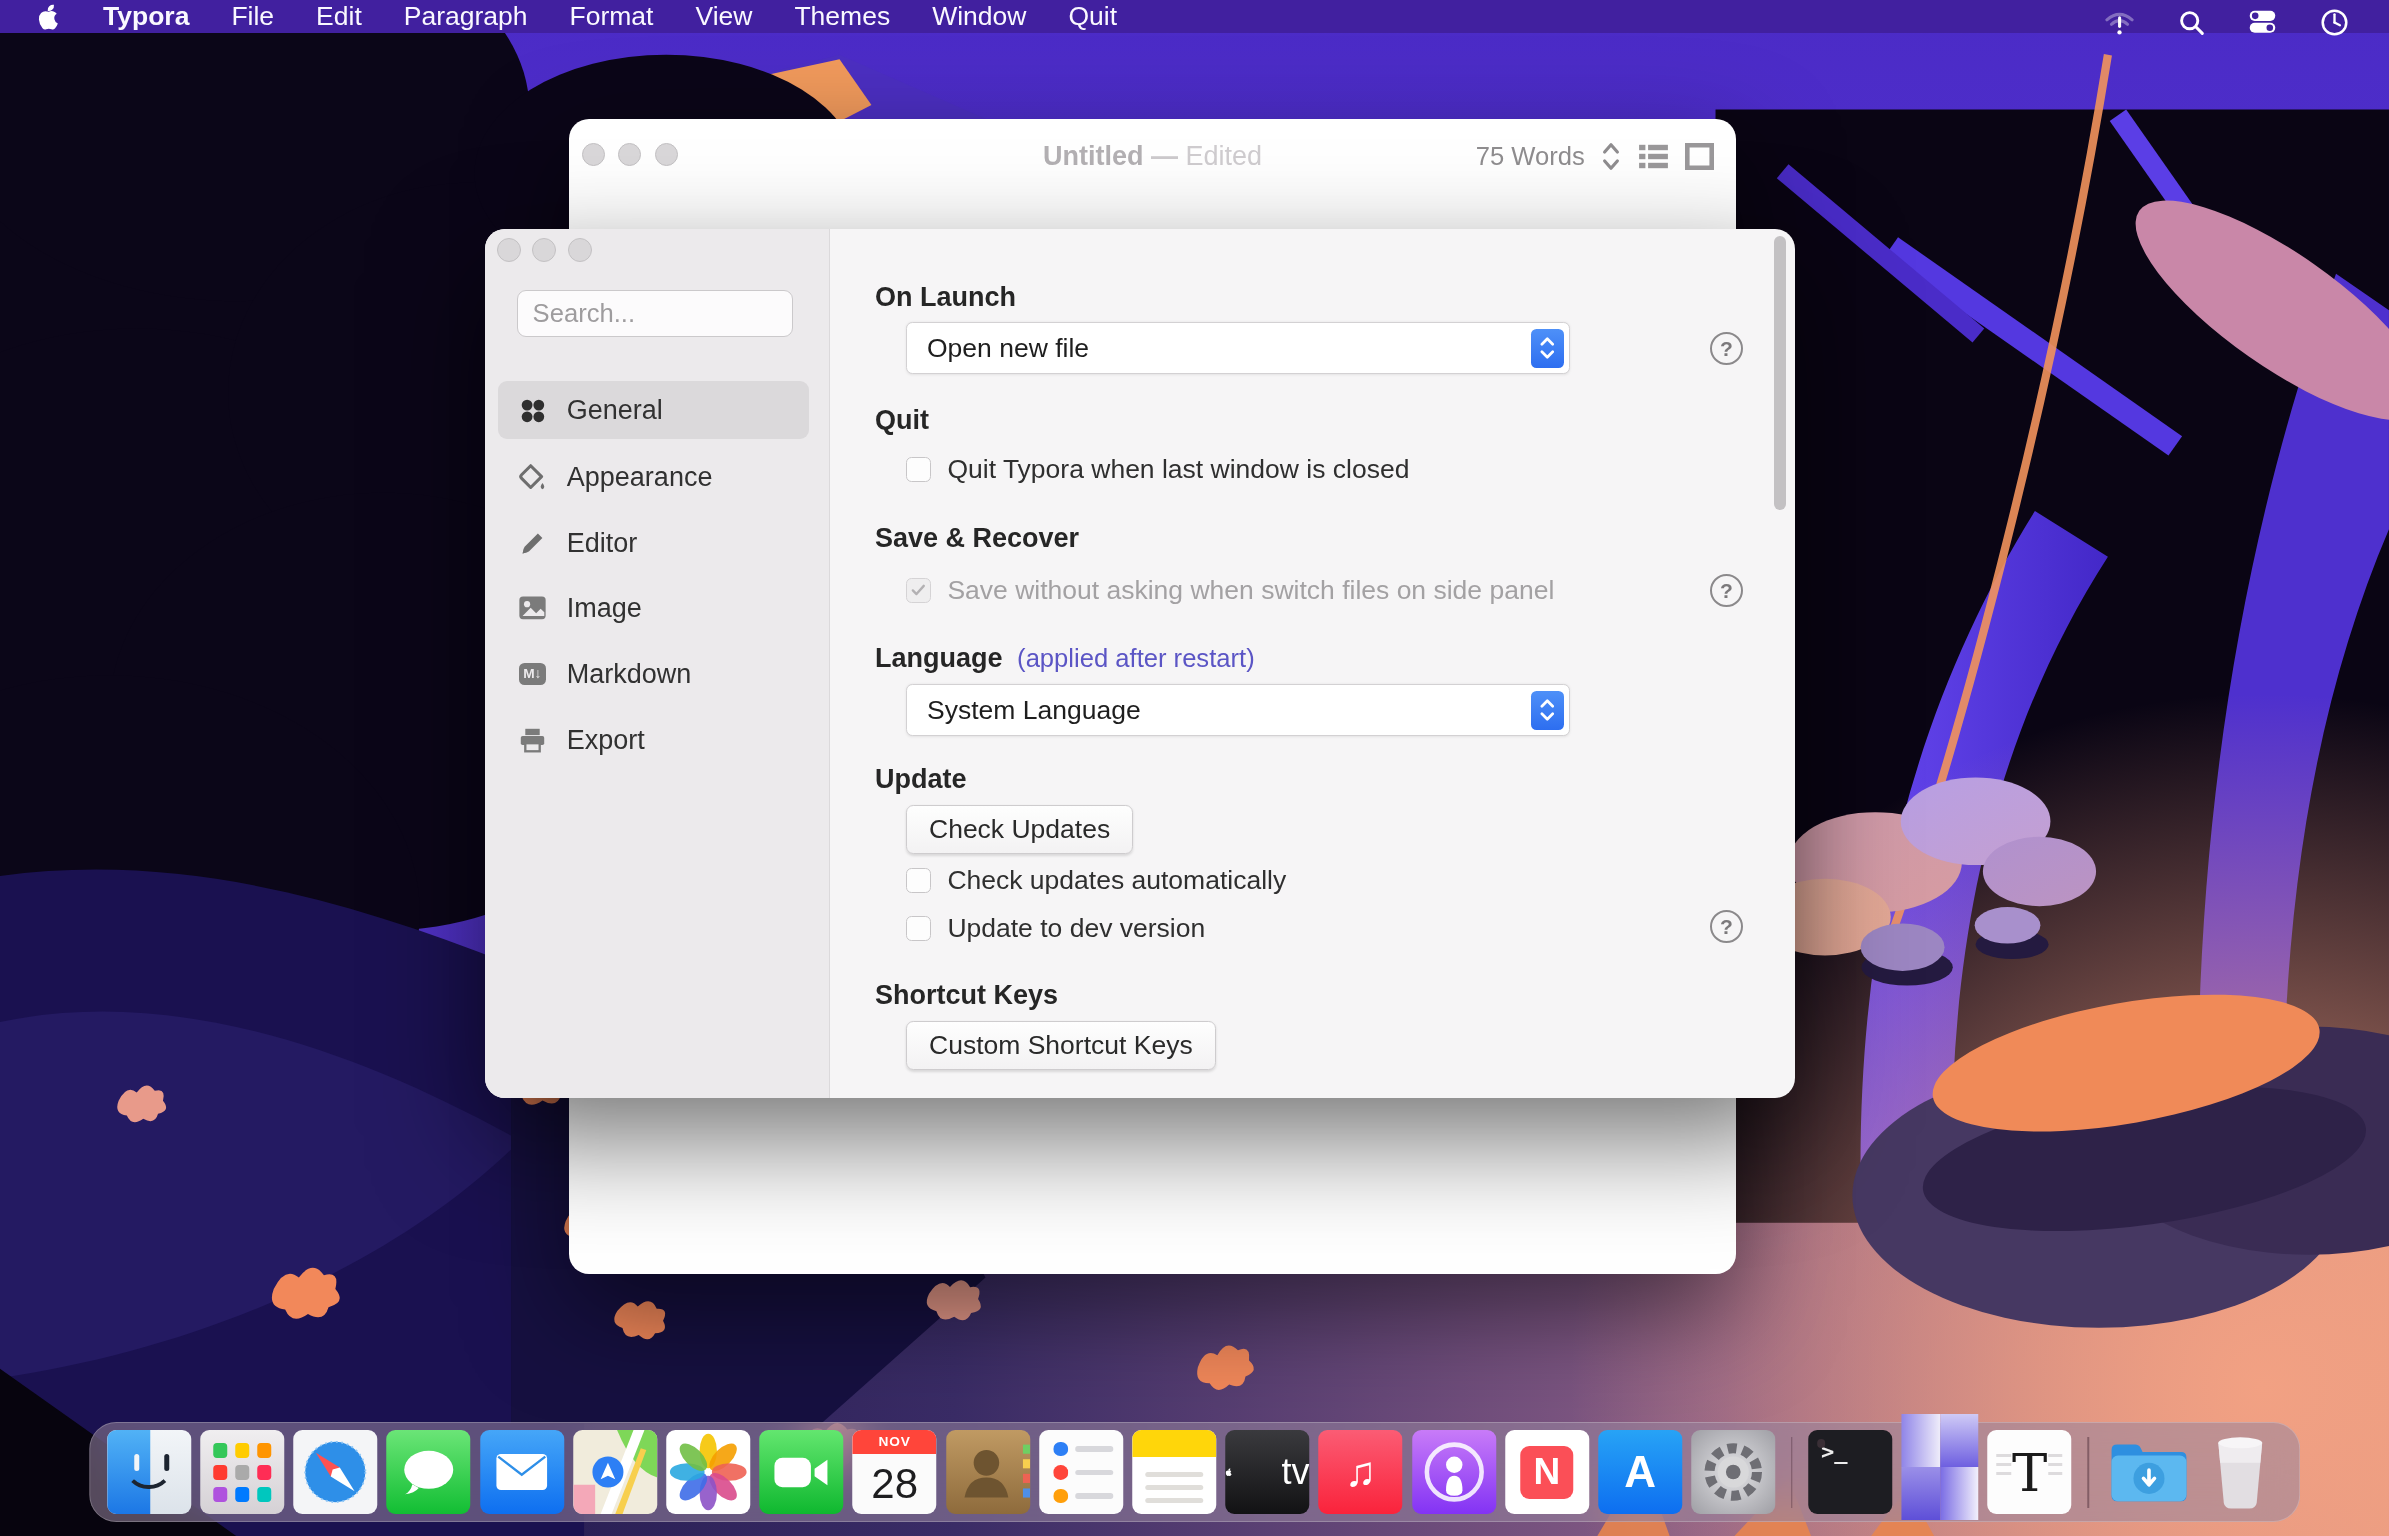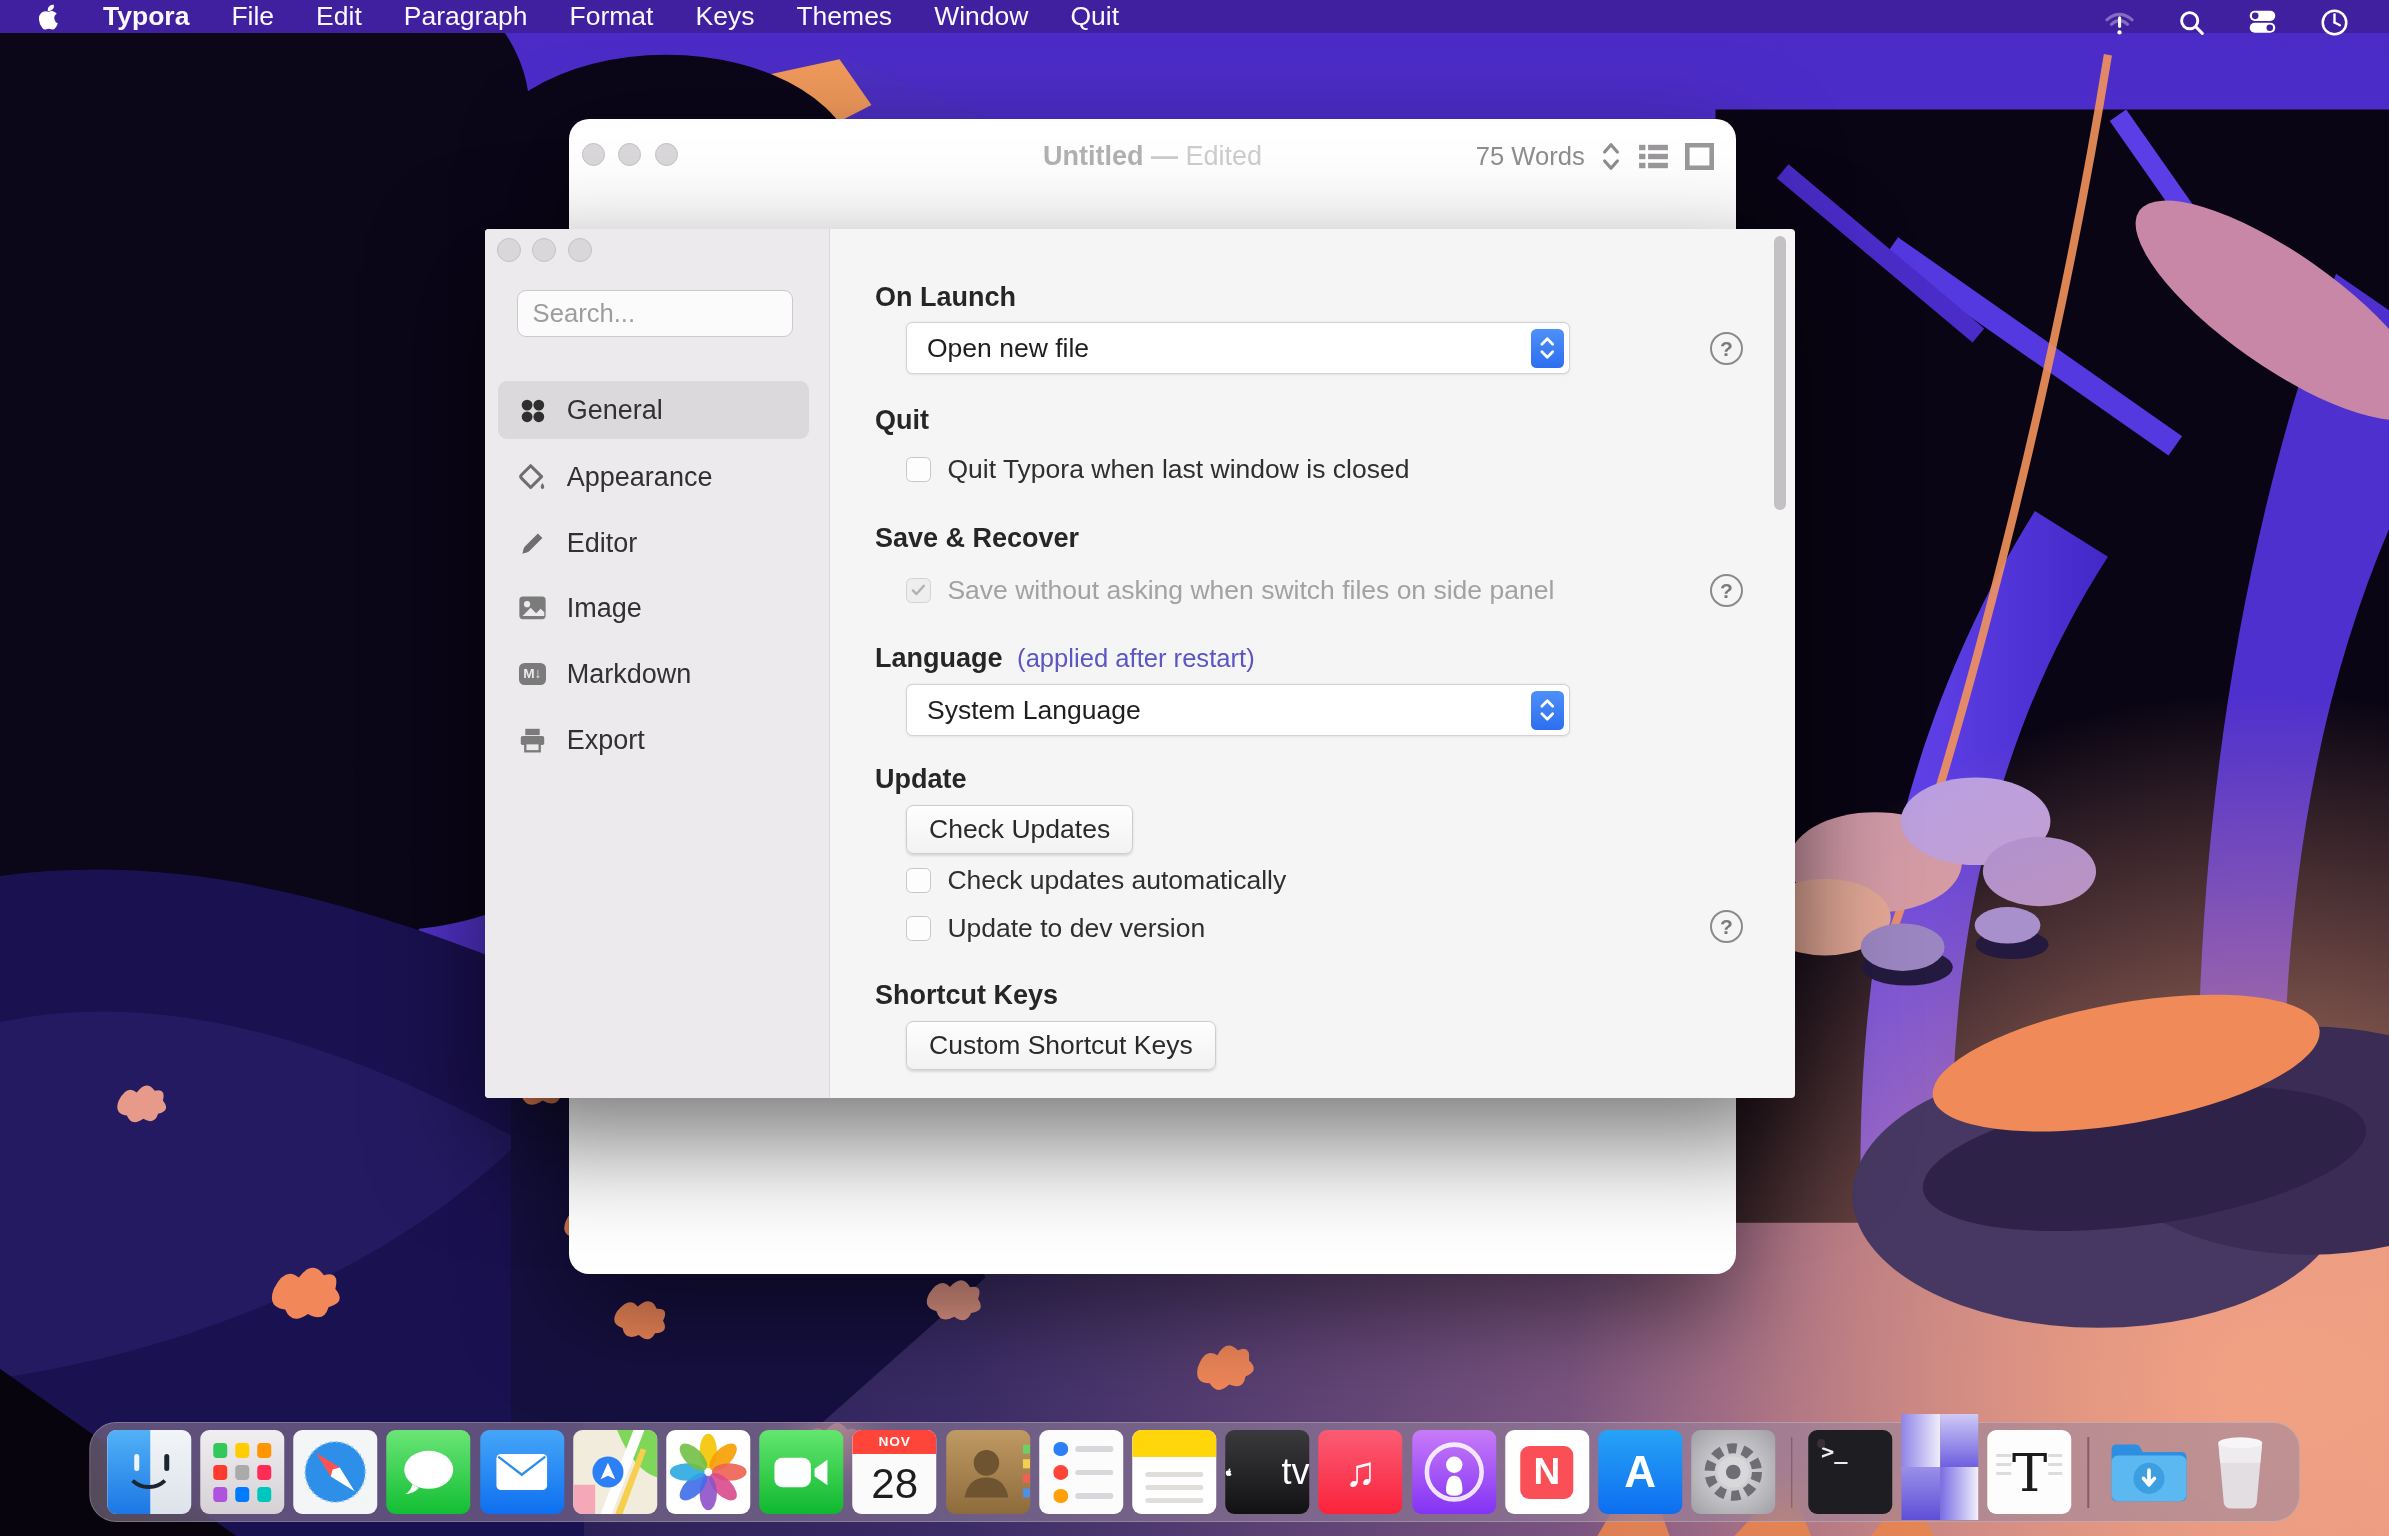--- a/index.html
+++ b/index.html
@@ -23,21 +23,21 @@
   .tl.gray { background:#D9D7D9; border:1.4px solid #C3C1C3; }
   .doc-title { position:absolute; top:22px; left:0; width:100%; text-align:center; font-size:27px; }
   .doc-title .t1 { color:#B3B0B3; font-weight:700; }
   .doc-title .t2 { color:#CDCACD; font-weight:700; }
   .doc-title .t3 { color:#CFCCCF; }
   .doc-right { position:absolute; right:22px; top:22px; display:flex; align-items:center; gap:16.4px; }
   .wordcount { font-size:25.6px; color:#8F8D8F; }
 
   
   .prefs { position:absolute; left:485px; top:229px; width:1310px; height:869px; background:#F6F5F6;
-           border-radius:4px; z-index:20; box-shadow:0 41px 110px rgba(0,0,0,.55); overflow:hidden; }
+           border-radius:20px; z-index:20; box-shadow:0 41px 110px rgba(0,0,0,.55); overflow:hidden; }
   .sidebar { position:absolute; left:0; top:0; bottom:0; width:345px; background:#ECEAEC; border-right:0.9px solid #DBD9DB; }
   .search { position:absolute; left:32px; top:61px; width:276px; height:47px; border-radius:9px;
             border:1.8px solid #CBC9CB; background:#FCFBFC; font-size:25.6px; color:#4a4a4a; padding:0 14.6px;
             font-family:"Liberation Sans", sans-serif; outline:none; }
   .search::placeholder { color:#9E9C9E; }
   .srow { position:absolute; left:12.8px; width:311px; height:58px; border-radius:9px; display:flex;
           align-items:center; padding-left:20px; gap:20px; cursor:default; }
   .srow.sel { background:#DBD9DB; }
   .srow .lbl { font-size:27px; color:#313131; }
   .sic { width:29px; height:29px; display:flex; align-items:center; justify-content:center; }
@@ -389,21 +389,21 @@
       <span class="mb-icon">
         <svg width="24" height="27" viewBox="0 0 26 30">
             <path d="M18.5,2 q0.5,3.5 -2,5.5 q-2.6,2 -5,1.2 q-0.6,-3 1.8,-5.2 q2.4,-2 5.2,-1.5 Z M12.8,9.6 q2.2,-1 4.6,-0.4 q2.8,0.6 4.2,2.8 q-3.4,2.2 -2.6,6 q0.8,3.6 3.8,4.8 q-1,3 -3,5.2 q-1.8,2 -4,1.2 q-1.8,-0.7 -3,-0.7 q-1.2,0 -3,0.7 q-2.2,0.8 -4,-1.2 q-3.6,-4 -4,-9.6 q-0.3,-4.6 2.4,-7.2 q2,-2 4.8,-2 q1.6,0 3.8,0.4 Z" fill="#FFFFFF"></path>
           </svg>
       </span>
       <span class="mb-item mb-app">Typora</span>
       <span class="mb-item">File</span>
       <span class="mb-item">Edit</span>
       <span class="mb-item">Paragraph</span>
       <span class="mb-item">Format</span>
-      <span class="mb-item">Keys</span>
+      <span class="mb-item">View</span>
       <span class="mb-item">Themes</span>
       <span class="mb-item">Window</span>
       <span class="mb-item">Quit</span>
     </div>
     <div class="mb-right">
       <span class="mb-icon">
         <svg width="33" height="27" viewBox="0 0 36 30">
           <path d="M4,12 Q18,0 32,12" fill="none" stroke="#FFFFFF" stroke-opacity="0.35" stroke-width="3.4" stroke-linecap="round"></path>
           <path d="M9,17 Q18,9 27,17" fill="none" stroke="#FFFFFF" stroke-opacity="0.35" stroke-width="3.4" stroke-linecap="round"></path>
           <rect x="16.4" y="8" width="3.4" height="13" rx="1.7" fill="#FFFFFF"></rect>

